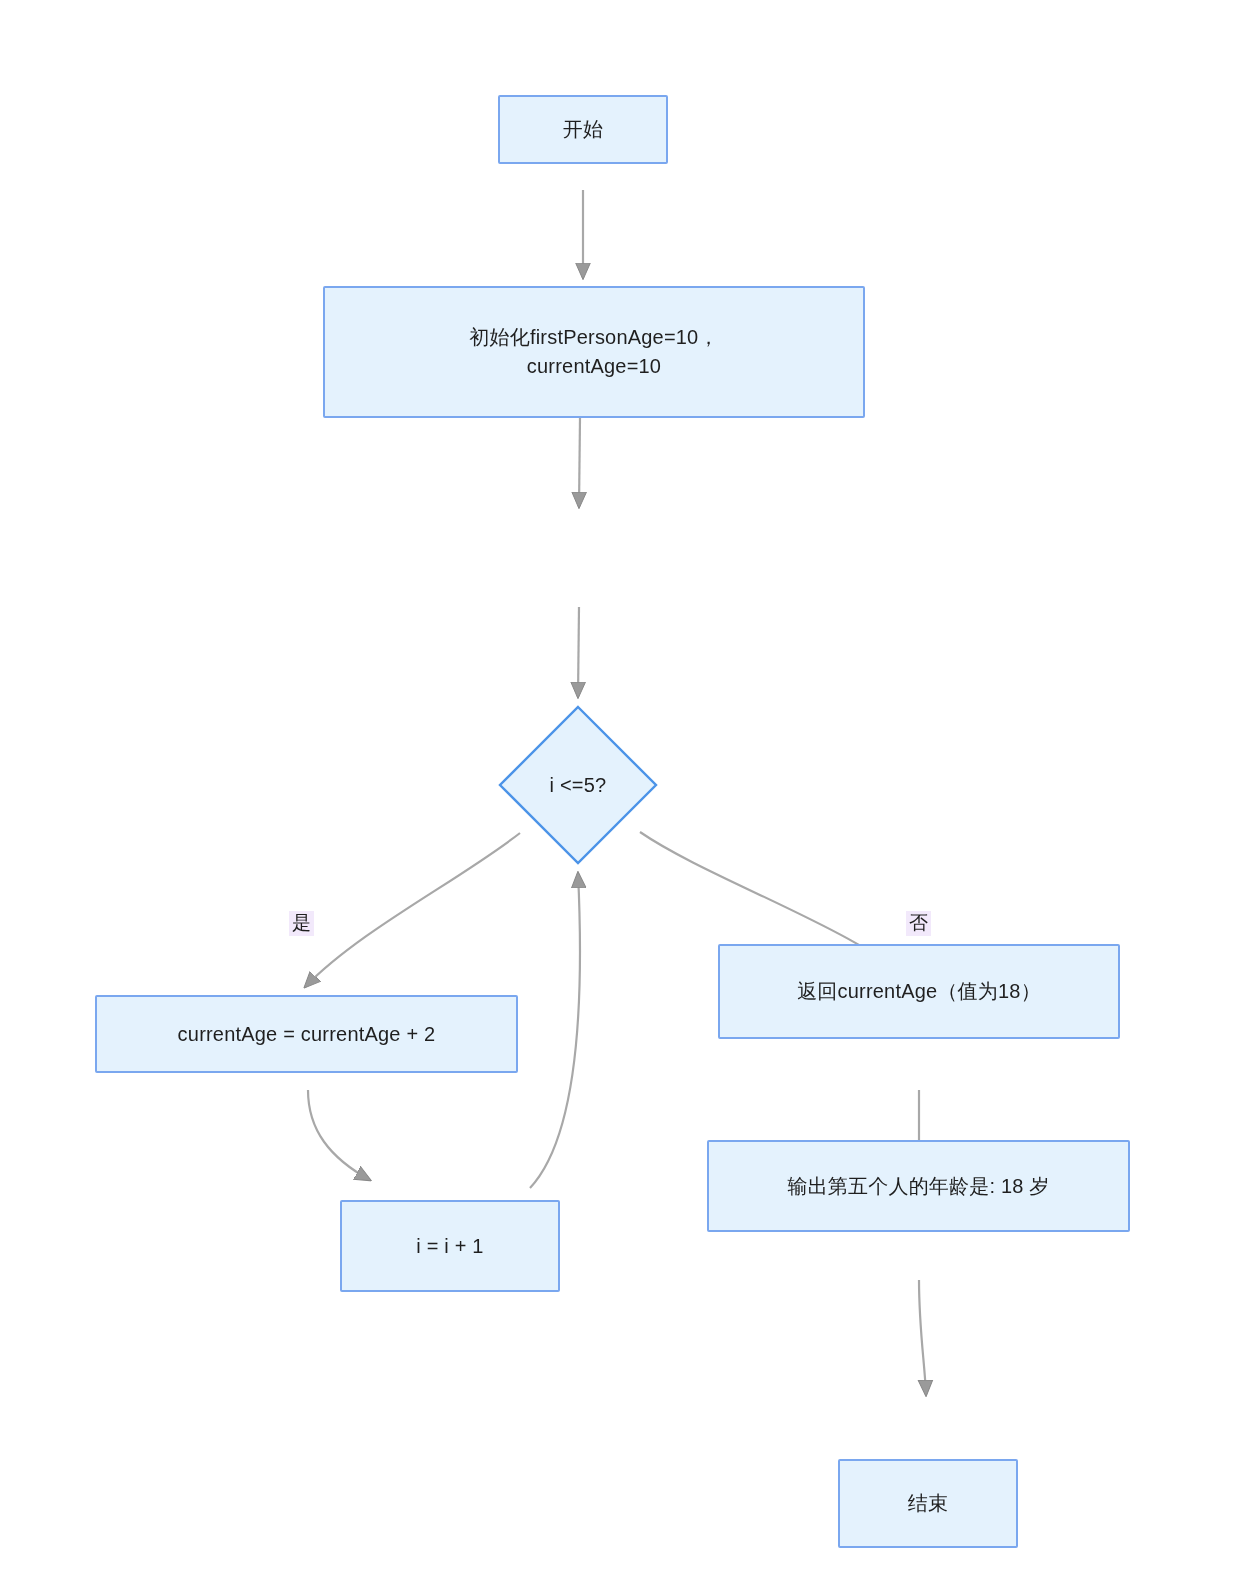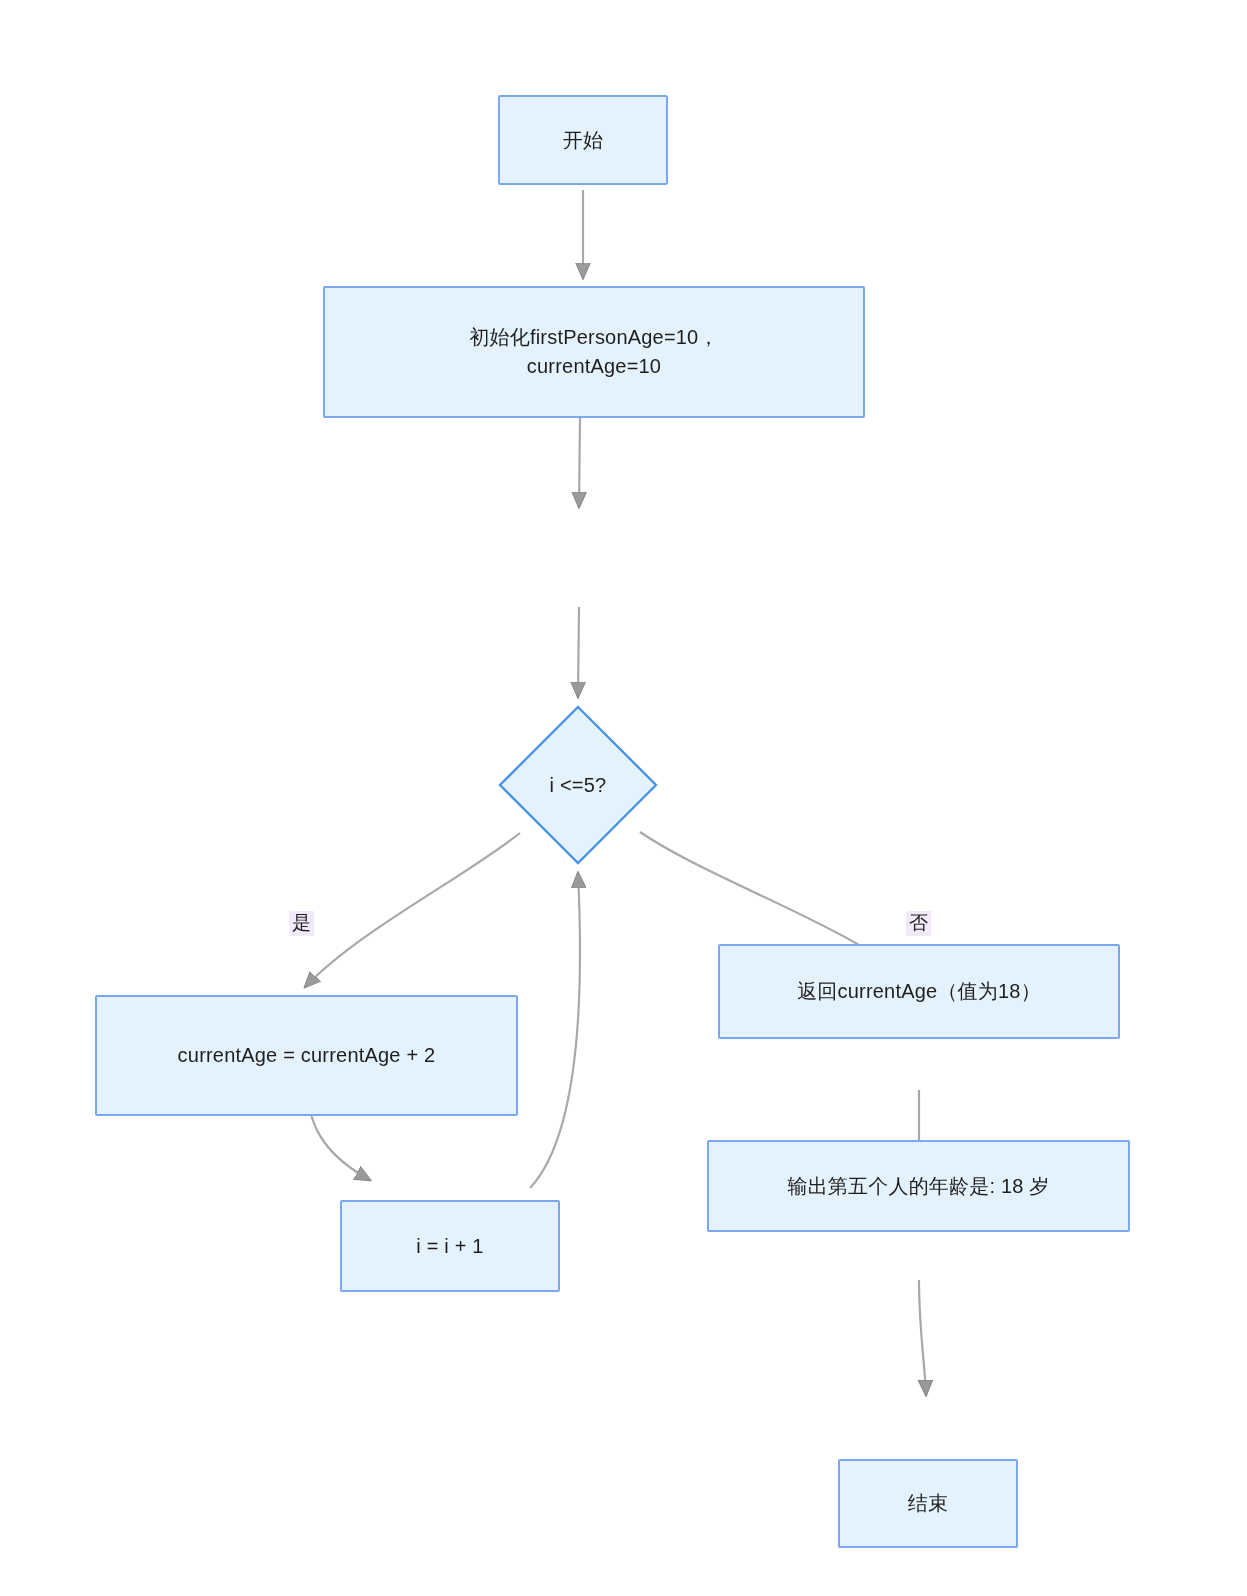--- a/index.html
+++ b/index.html
@@ -106,21 +106,21 @@
       <path d="M 308 1090 C 308 1130, 330 1158, 370 1180" marker-end="url(#arrow)"></path>
 
       <path d="M 530 1188 C 575 1140, 585 1020, 578 873" marker-end="url(#arrow)"></path>
 
       <path d="M 919 1090 L 919 1180" marker-end="url(#arrow)"></path>
 
       <path d="M 919 1280 C 919 1330, 925 1365, 926 1395" marker-end="url(#arrow)"></path>
     </g>
   </svg>
 
-  <div class="node" style="left:498px; top:95px; width:170px; height:90px;">
+  <div class="node" style="left:498px; top:95px; width:170px; height:69px;">
     <span class="node-text">开始</span>
   </div>
 
   <div class="node" style="left:323px; top:286px; width:542px; height:132px;">
     <span class="node-text">初始化firstPersonAge=10，
 currentAge=10</span>
   </div>
 
 
   <div class="decision-wrap" style="left:498px; top:705px; width:160px; height:160px;">
@@ -131,21 +131,21 @@
   </div>
 
   <div class="edge-label" style="left:289px; top:911px;">
     <span>是</span>
   </div>
 
   <div class="edge-label" style="left:906px; top:911px;">
     <span>否</span>
   </div>
 
-  <div class="node" style="left:95px; top:995px; width:423px; height:121px;">
+  <div class="node" style="left:95px; top:995px; width:423px; height:78px;">
     <span class="node-text">currentAge = currentAge + 2</span>
   </div>
 
   <div class="node" style="left:718px; top:944px; width:402px; height:95px;">
     <span class="node-text">返回currentAge（值为18）</span>
   </div>
 
   <div class="node" style="left:340px; top:1188px; width:220px; height:92px;margin-top:12px;">
     <span class="node-text">i = i + 1</span>
   </div>

